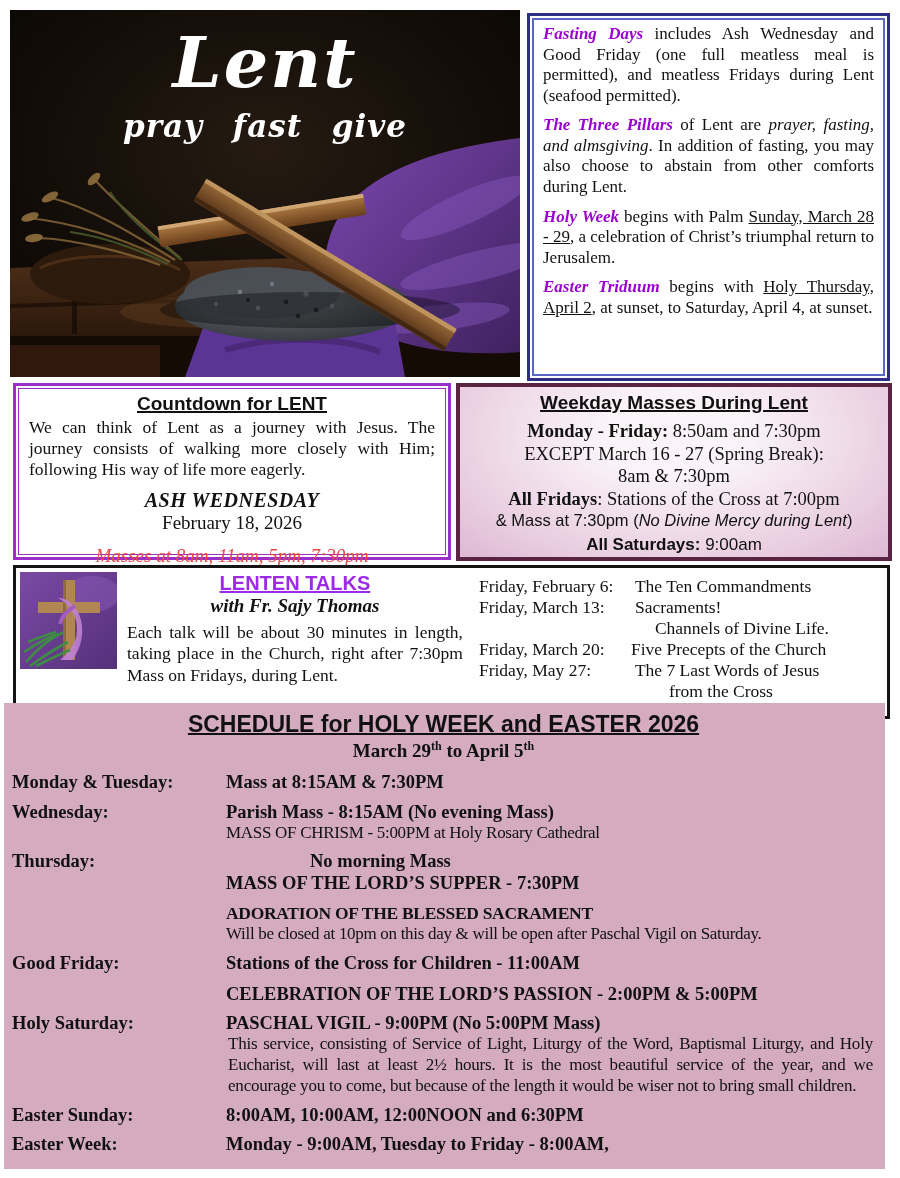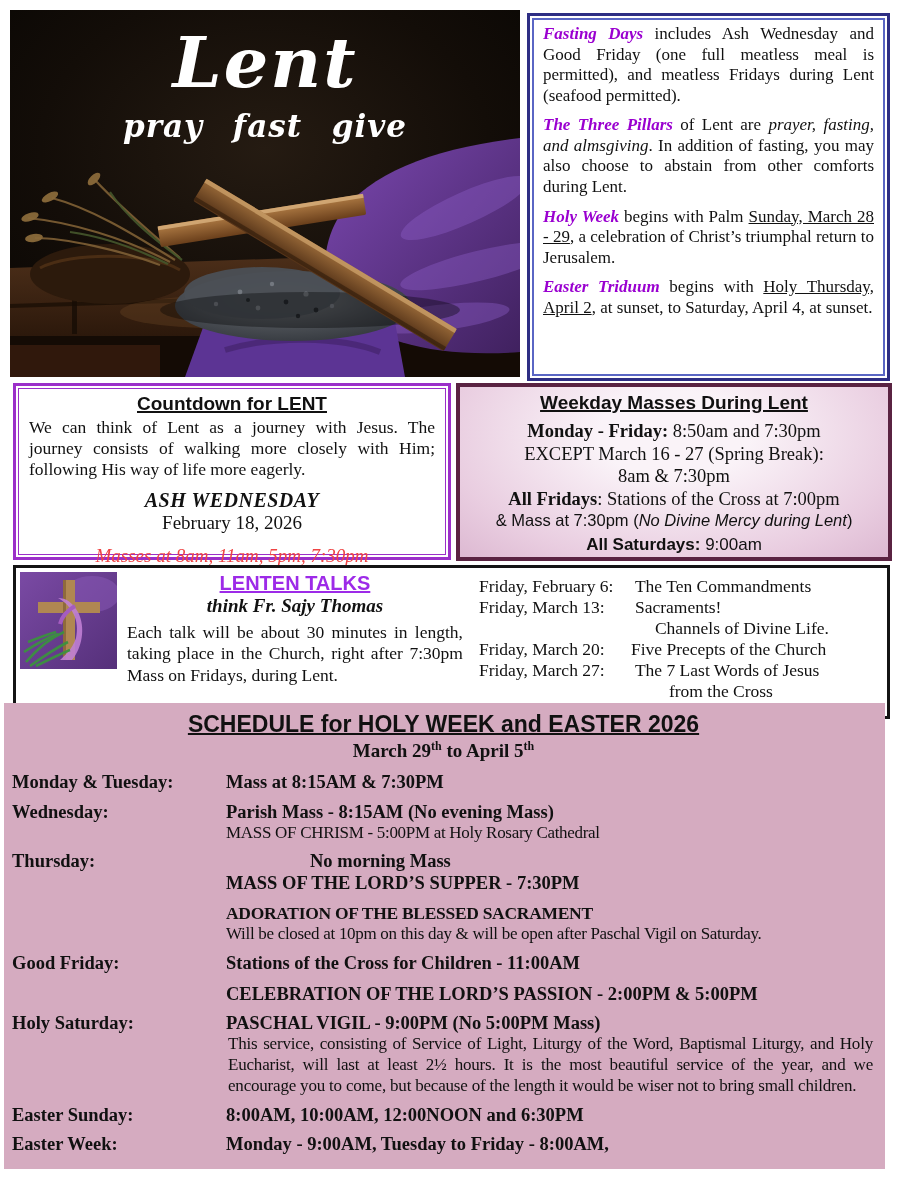--- a/index.html
+++ b/index.html
@@ -253,42 +253,42 @@
           <g stroke="#3c9140" stroke-width="2.6" fill="none" opacity="0.95">
             <path d="M6,90 C18,76 30,66 44,60"></path>
             <path d="M4,80 C16,72 26,66 38,62"></path>
             <path d="M10,94 C24,84 36,76 48,70"></path>
             <path d="M8,70 C18,66 28,62 36,60"></path>
             <path d="M16,94 C28,88 40,82 50,78"></path>
           </g>
         </svg>
       </div>
       <div class="t-title">LENTEN TALKS</div>
-      <div class="t-sub">think Fr. Sajy Thomas</div>
+      <div class="t-sub">with Fr. Sajy Thomas</div>
       <div class="t-body">Each talk will be about 30 minutes in length,   taking place in the Church, right after 7:30pm Mass on Fridays, during Lent.</div>
     </div>
     <div class="talks-right">
       <div class="talk-row">
           <span class="talk-date">Friday, February 6:</span>
           <span class="talk-topic">The Ten Commandments</span>
         </div>
       <div class="talk-row">
           <span class="talk-date">Friday, March 13:</span>
           <span class="talk-topic">Sacraments!</span>
         </div>
       <div class="talk-row">
           <span class="talk-date"></span>
           <span class="talk-topic cont">Channels of Divine Life.</span>
         </div>
       <div class="talk-row">
           <span class="talk-date">Friday, March 20:</span>
           <span class="talk-topic" style="padding-left:2px">Five Precepts of the Church</span>
         </div>
       <div class="talk-row">
-          <span class="talk-date">Friday, March 27:</span>
+          <span class="talk-date">Friday, May 27:</span>
           <span class="talk-topic">The 7 Last Words of Jesus</span>
         </div>
       <div class="talk-row">
           <span class="talk-date"></span>
           <span class="talk-topic cont" style="padding-left:40px">from the Cross</span>
         </div>
     </div>
   </div>
 
   <div class="schedule">

